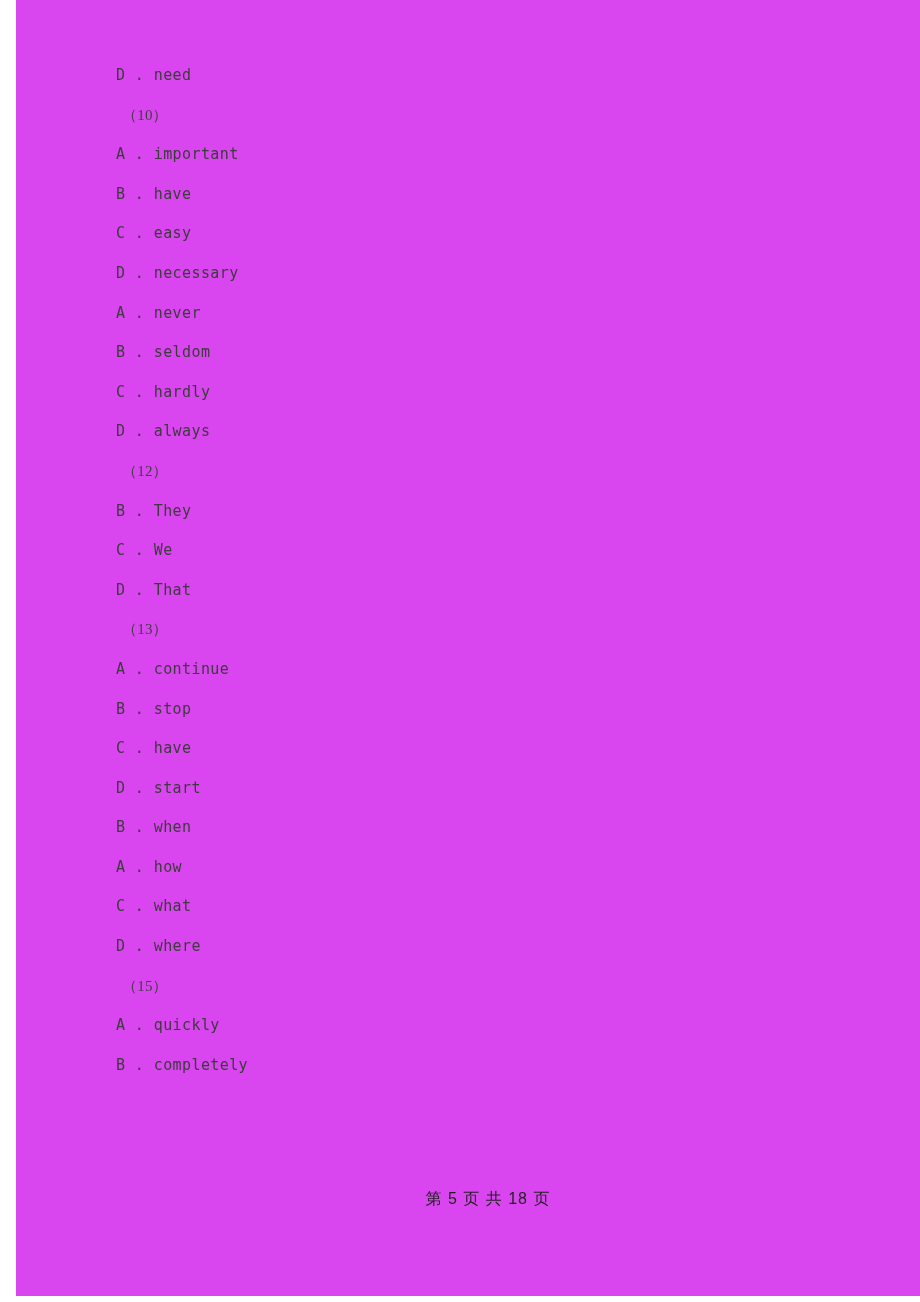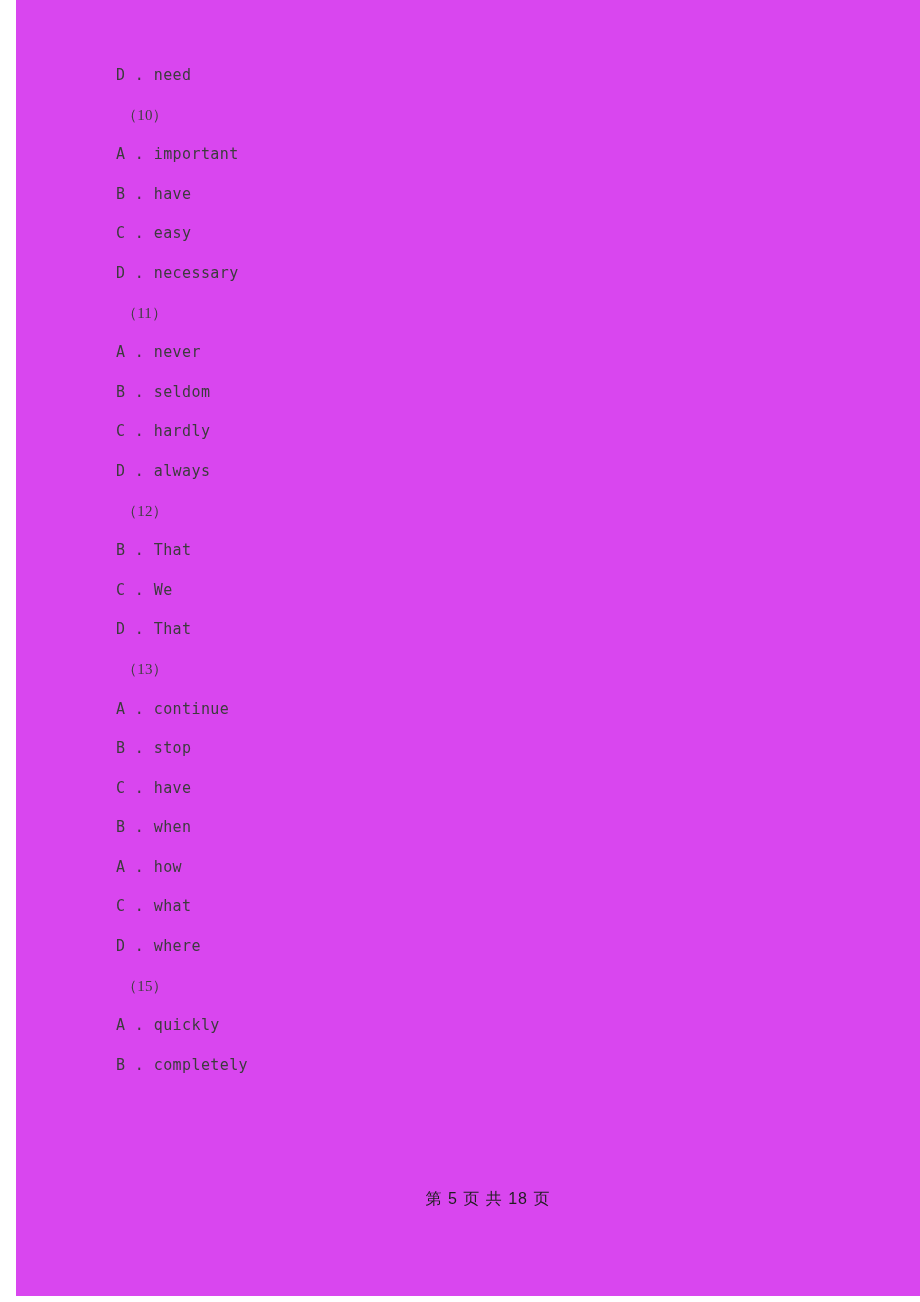--- a/index.html
+++ b/index.html
@@ -72,33 +72,33 @@
 
 <div class="page">
 
   <div class="content">
     <div class="line option">D . need</div>
     <div class="line qnum">（10）</div>
     <div class="line option">A . important</div>
     <div class="line option">B . have</div>
     <div class="line option">C . easy</div>
     <div class="line option">D . necessary</div>
-    <div class="line qnum">（11）</div>
     <div class="line option">A . never</div>
     <div class="line option">B . seldom</div>
     <div class="line option">C . hardly</div>
     <div class="line option">D . always</div>
     <div class="line qnum">（12）</div>
-    <div class="line option">B . That</div>
+    <div class="line option">B . They</div>
     <div class="line option">C . We</div>
     <div class="line option">D . That</div>
     <div class="line qnum">（13）</div>
     <div class="line option">A . continue</div>
     <div class="line option">B . stop</div>
     <div class="line option">C . have</div>
+    <div class="line option">D . start</div>
     <div class="line option">B . when</div>
     <div class="line option">A . how</div>
     <div class="line option">C . what</div>
     <div class="line option">D . where</div>
     <div class="line qnum">（15）</div>
     <div class="line option">A . quickly</div>
     <div class="line option">B . completely</div>
   </div>
 
   <div class="footer">第 5 页 共 18 页</div>

